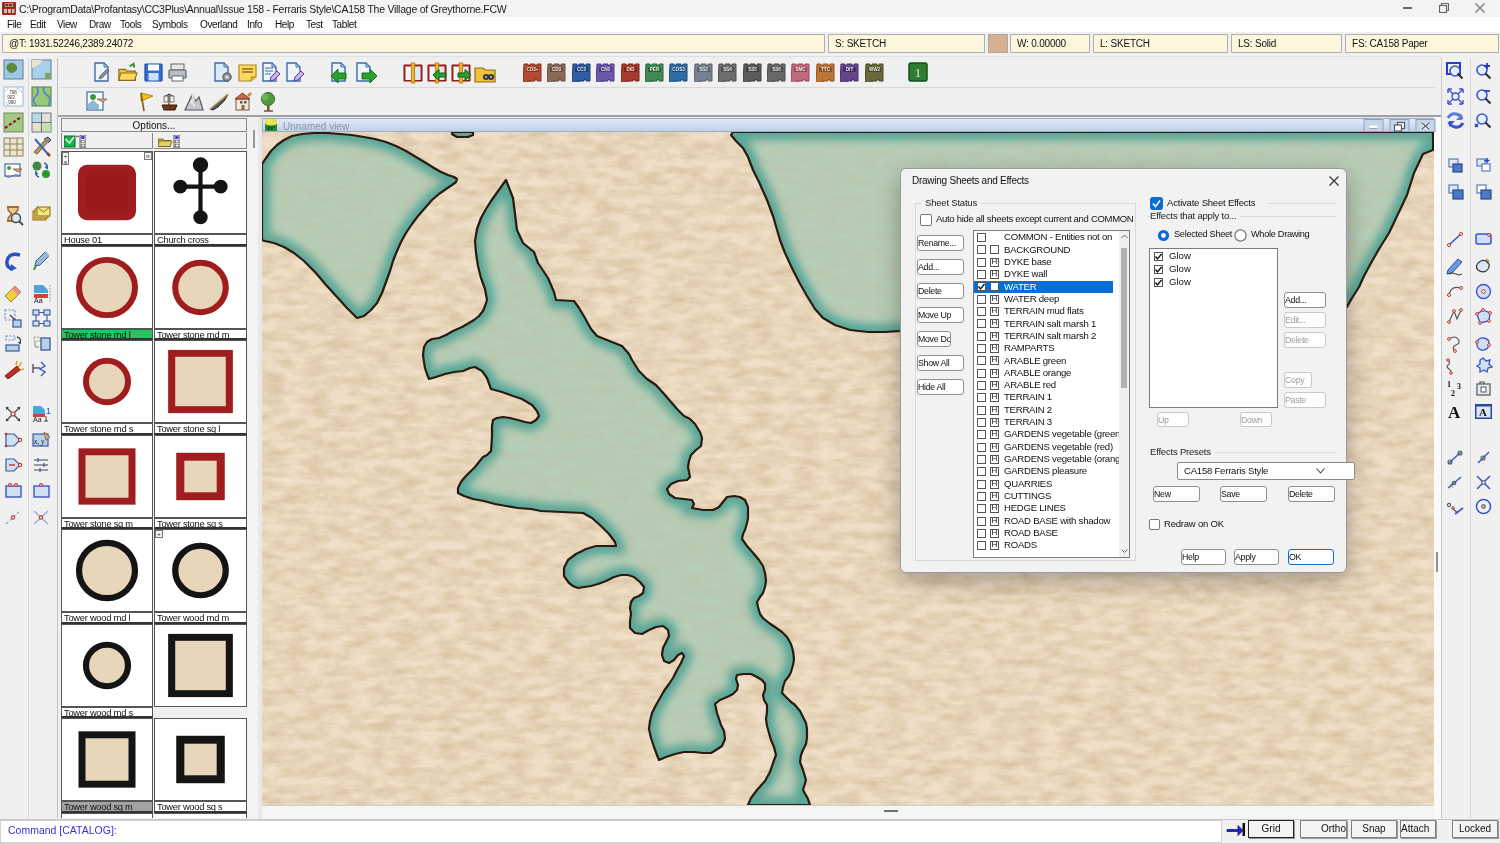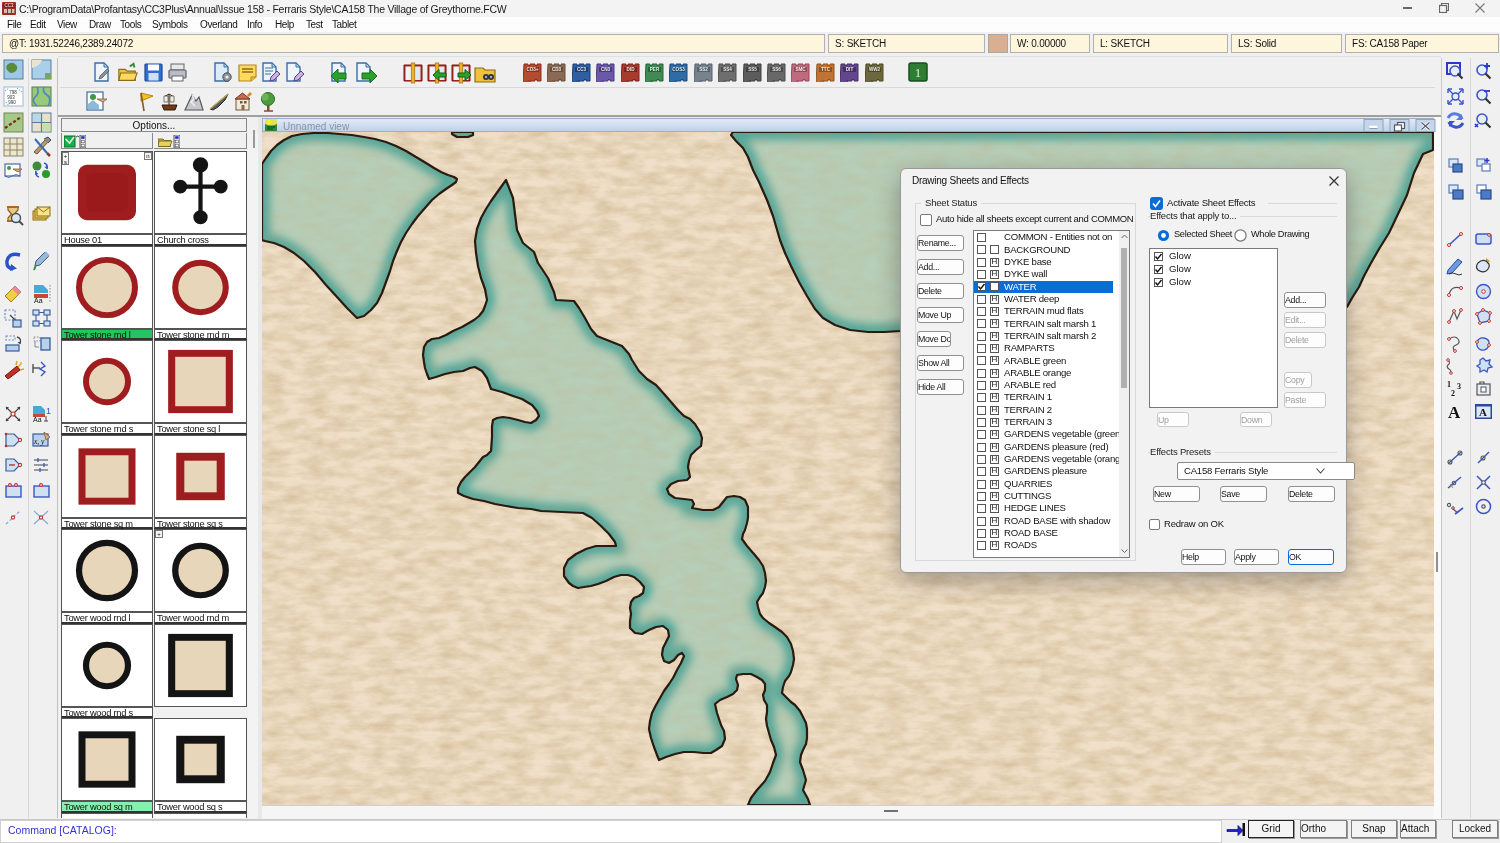--- a/index.html
+++ b/index.html
@@ -681,21 +681,21 @@
 <svg class="abs" style="left:155px;top:624.5px" width="91" height="81" viewBox="0 0 90 82" preserveAspectRatio="none">
     <rect width="90" height="82" fill="#fff"></rect>
     <rect x="16.5" y="12.5" width="57" height="57" fill="#e8d6ba" stroke="#141414" stroke-width="7"></rect>
   </svg>
 <div class="abs" style="left:154px;top:706.5px;width:93px;height:20px;background:#fff;border:1px solid #555;border-top:1px solid #555;font-size:9.3px;letter-spacing:-0.25px;line-height:10px;color:#111;padding-left:2px;border-bottom:2px solid #333;margin-top:24px;">Tower wood sq l</div>
 <div class="abs" style="left:61px;top:718.0px;width:92px;height:83px;background:#fff;border:1px solid #555;"></div>
 <svg class="abs" style="left:62px;top:719.0px" width="90" height="81" viewBox="0 0 90 82" preserveAspectRatio="none">
     <rect width="90" height="82" fill="#fff"></rect>
     <rect x="20.0" y="16.0" width="50" height="50" fill="#e8d6ba" stroke="#141414" stroke-width="7"></rect>
   </svg>
-<div class="abs" style="left:61px;top:801.0px;width:92px;height:11.5px;background:#86efac;border:1px solid #555;border-top:1px solid #555;font-size:9.3px;letter-spacing:-0.25px;line-height:10px;color:#111;padding-left:2px;border-bottom:2px solid #333;">Tower wood sq m</div>
+<div class="abs" style="left:61px;top:801.0px;width:92px;height:11.5px;background:#a3a3a3;border:1px solid #555;border-top:1px solid #555;font-size:9.3px;letter-spacing:-0.25px;line-height:10px;color:#111;padding-left:2px;border-bottom:2px solid #333;">Tower wood sq m</div>
 <div class="abs" style="left:154px;top:718.0px;width:93px;height:83px;background:#fff;border:1px solid #555;"></div>
 <svg class="abs" style="left:155px;top:719.0px" width="91" height="81" viewBox="0 0 90 82" preserveAspectRatio="none">
     <rect width="90" height="82" fill="#fff"></rect>
     <rect x="25.0" y="21.0" width="40" height="40" fill="#e8d6ba" stroke="#141414" stroke-width="8"></rect>
   </svg>
 <div class="abs" style="left:154px;top:801.0px;width:93px;height:11.5px;background:#fff;border:1px solid #555;border-top:1px solid #555;font-size:9.3px;letter-spacing:-0.25px;line-height:10px;color:#111;padding-left:2px;border-bottom:2px solid #333;">Tower wood sq s</div>
 <div class="abs" style="left:61px;top:812.5px;width:92px;height:5.5px;background:#fff;border:1px solid #555;border-bottom:none;"></div>
 <div class="abs" style="left:154px;top:812.5px;width:93px;height:5.5px;background:#fff;border:1px solid #555;border-left:none;border-bottom:none;"></div>
 <div class="abs" style="left:258px;top:117px;width:1176px;height:702px;background:#e8e8e8;"></div>
 <div class="abs" style="left:262px;top:118px;width:1172px;height:14px;background:linear-gradient(#e2ebf7,#bfd1e8);border:1px solid #9ab0cc;"></div>
@@ -780,21 +780,21 @@
 <div class="abs" style="left:262px;top:805px;width:1172px;height:14px;background:#f5f5f5;border-top:1px solid #d0d0d0;"></div>
 <div class="abs" style="left:884px;top:810px;width:14px;height:2px;background:#707070;"></div>
 <div class="abs" style="left:0;top:819px;width:1500px;height:24px;background:#f0f0f0;border-top:1px solid #c8c8c8;"></div>
 <div class="abs" style="left:0;top:820px;width:1222px;height:23px;background:#fff;border:1px solid #d0d0d0;"></div>
 <div class="abs" style="left:8px;top:824px;font-size:10.5px;color:#3434d8;">Command [CATALOG]:</div>
 <svg class="abs" style="left:1226px;top:821px" width="20" height="17" viewBox="0 0 20 17">
     <path d="M1 8.5 h11 v-4 l5 5 -5 5 v-4 h-11 z" fill="#2222cc" stroke="#111188" stroke-width="0.8"></path>
     <rect x="16.5" y="2" width="2.5" height="13" fill="#111"></rect>
   </svg>
 <div class="abs" style="left:1248px;top:820px;width:46px;height:18px;background:#f4f4f4;border:1.5px solid #222;box-shadow:1px 1px 0 #999;font-size:10px;color:#111;text-align:center;line-height:15px;">Grid</div>
-<div class="abs" style="left:1300px;top:820px;width:47px;height:18px;background:#f4f4f4;border:1px solid #808080;box-shadow:1px 1px 0 #999;font-size:10px;color:#111;text-align:left;line-height:15px;">Ortho</div>
+<div class="abs" style="left:1300px;top:820px;width:47px;height:18px;background:#f4f4f4;border:1px solid #808080;box-shadow:1px 1px 0 #999;font-size:10px;color:#111;text-align:right;line-height:15px;">Ortho</div>
 <div class="abs" style="left:1351px;top:820px;width:46px;height:18px;background:#f4f4f4;border:1px solid #808080;box-shadow:1px 1px 0 #999;font-size:10px;color:#111;text-align:center;line-height:15px;">Snap</div>
 <div class="abs" style="left:1400px;top:820px;width:36px;height:18px;background:#f4f4f4;border:1px solid #808080;box-shadow:1px 1px 0 #999;font-size:10px;color:#111;line-height:15px;">Attach</div>
 <div class="abs" style="left:1452px;top:820px;width:46px;height:18px;background:#f4f4f4;border:1px solid #808080;box-shadow:1px 1px 0 #999;font-size:10px;color:#111;text-align:center;line-height:15px;">Locked</div>
 <div class="abs" style="left:900px;top:168px;width:447px;height:405px;background:#f2f2f2;border:1px solid #9a9a9a;border-radius:6px;box-shadow:0 8px 24px rgba(0,0,0,0.30);"></div>
 <div class="abs" style="left:912px;top:175px;font-size:10px;letter-spacing:-0.25px;color:#111;">Drawing Sheets and Effects</div>
 <svg class="abs" style="left:1328px;top:175px" width="12" height="12" viewBox="0 0 12 12">
     <path d="M1.5 1.5 L10.5 10.5 M10.5 1.5 L1.5 10.5" stroke="#333" stroke-width="1.2"></path>
   </svg>
 <div class="abs" style="left:915px;top:203px;width:221px;height:358px;border:1px solid #d8d8d8;"></div>
 <div class="abs" style="left:921px;top:197px;background:#f2f2f2;padding:0 4px;font-size:9.5px;letter-spacing:-0.2px;color:#222;">Sheet Status</div>
@@ -872,21 +872,21 @@
 <div class="abs" style="left:990px;top:417.9499999999998px;width:9px;height:9px;background:#fff;border:1px solid #555;"></div>
 <div class="abs" style="left:990px;top:416.9499999999998px;width:9px;height:9px;font-size:8px;line-height:10px;text-align:center;color:#111;">H</div>
 <div class="abs" style="left:1004px;top:416.1499999999998px;font-size:9.6px;letter-spacing:-0.25px;color:#111;white-space:nowrap;">TERRAIN 3</div>
 <div class="abs" style="left:977px;top:430.2799999999998px;width:9px;height:9px;background:#fff;border:1px solid #555;"></div>
 <div class="abs" style="left:990px;top:430.2799999999998px;width:9px;height:9px;background:#fff;border:1px solid #555;"></div>
 <div class="abs" style="left:990px;top:429.2799999999998px;width:9px;height:9px;font-size:8px;line-height:10px;text-align:center;color:#111;">H</div>
 <div class="abs" style="left:1004px;top:428.4799999999998px;font-size:9.6px;letter-spacing:-0.25px;color:#111;white-space:nowrap;">GARDENS vegetable (green)</div>
 <div class="abs" style="left:977px;top:442.6099999999998px;width:9px;height:9px;background:#fff;border:1px solid #555;"></div>
 <div class="abs" style="left:990px;top:442.6099999999998px;width:9px;height:9px;background:#fff;border:1px solid #555;"></div>
 <div class="abs" style="left:990px;top:441.6099999999998px;width:9px;height:9px;font-size:8px;line-height:10px;text-align:center;color:#111;">H</div>
-<div class="abs" style="left:1004px;top:440.8099999999998px;font-size:9.6px;letter-spacing:-0.25px;color:#111;white-space:nowrap;">GARDENS pleasure (red)</div>
+<div class="abs" style="left:1004px;top:440.8099999999998px;font-size:9.6px;letter-spacing:-0.25px;color:#111;white-space:nowrap;">GARDENS vegetable (red)</div>
 <div class="abs" style="left:977px;top:454.93999999999977px;width:9px;height:9px;background:#fff;border:1px solid #555;"></div>
 <div class="abs" style="left:990px;top:454.93999999999977px;width:9px;height:9px;background:#fff;border:1px solid #555;"></div>
 <div class="abs" style="left:990px;top:453.93999999999977px;width:9px;height:9px;font-size:8px;line-height:10px;text-align:center;color:#111;">H</div>
 <div class="abs" style="left:1004px;top:453.13999999999976px;font-size:9.6px;letter-spacing:-0.25px;color:#111;white-space:nowrap;">GARDENS vegetable (orang</div>
 <div class="abs" style="left:977px;top:467.26999999999975px;width:9px;height:9px;background:#fff;border:1px solid #555;"></div>
 <div class="abs" style="left:990px;top:467.26999999999975px;width:9px;height:9px;background:#fff;border:1px solid #555;"></div>
 <div class="abs" style="left:990px;top:466.26999999999975px;width:9px;height:9px;font-size:8px;line-height:10px;text-align:center;color:#111;">H</div>
 <div class="abs" style="left:1004px;top:465.46999999999974px;font-size:9.6px;letter-spacing:-0.25px;color:#111;white-space:nowrap;">GARDENS pleasure</div>
 <div class="abs" style="left:977px;top:479.59999999999974px;width:9px;height:9px;background:#fff;border:1px solid #555;"></div>
 <div class="abs" style="left:990px;top:479.59999999999974px;width:9px;height:9px;background:#fff;border:1px solid #555;"></div>

